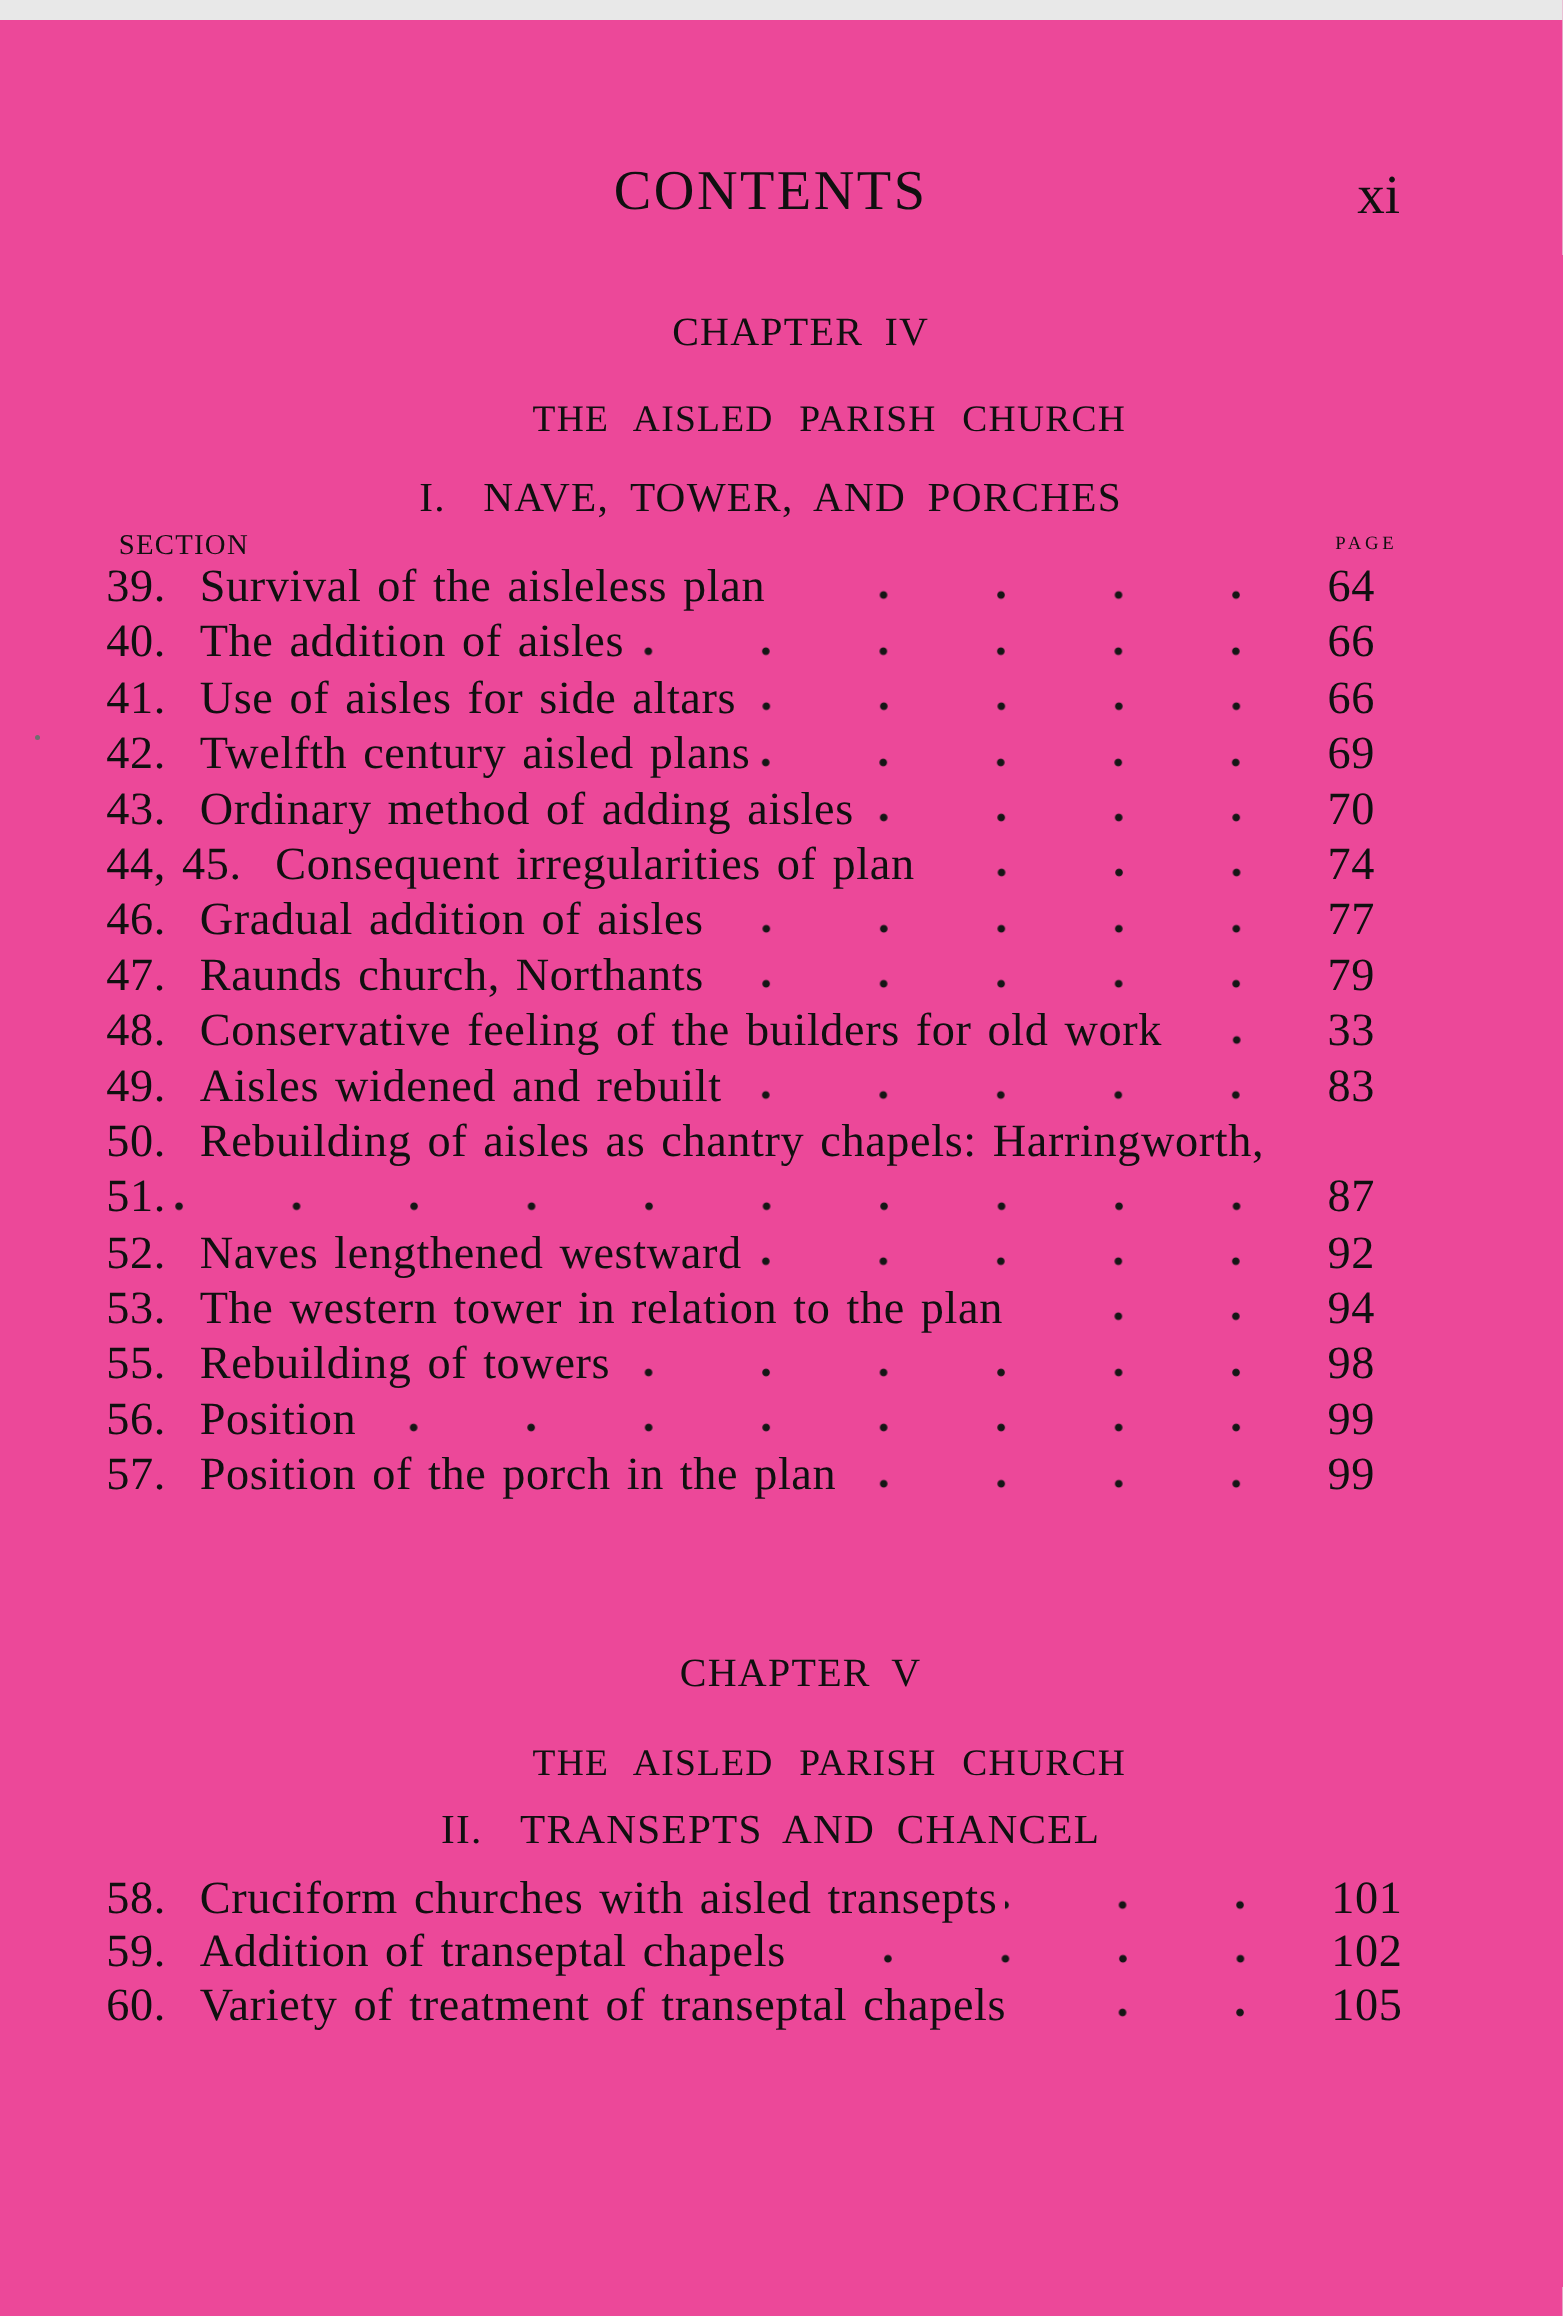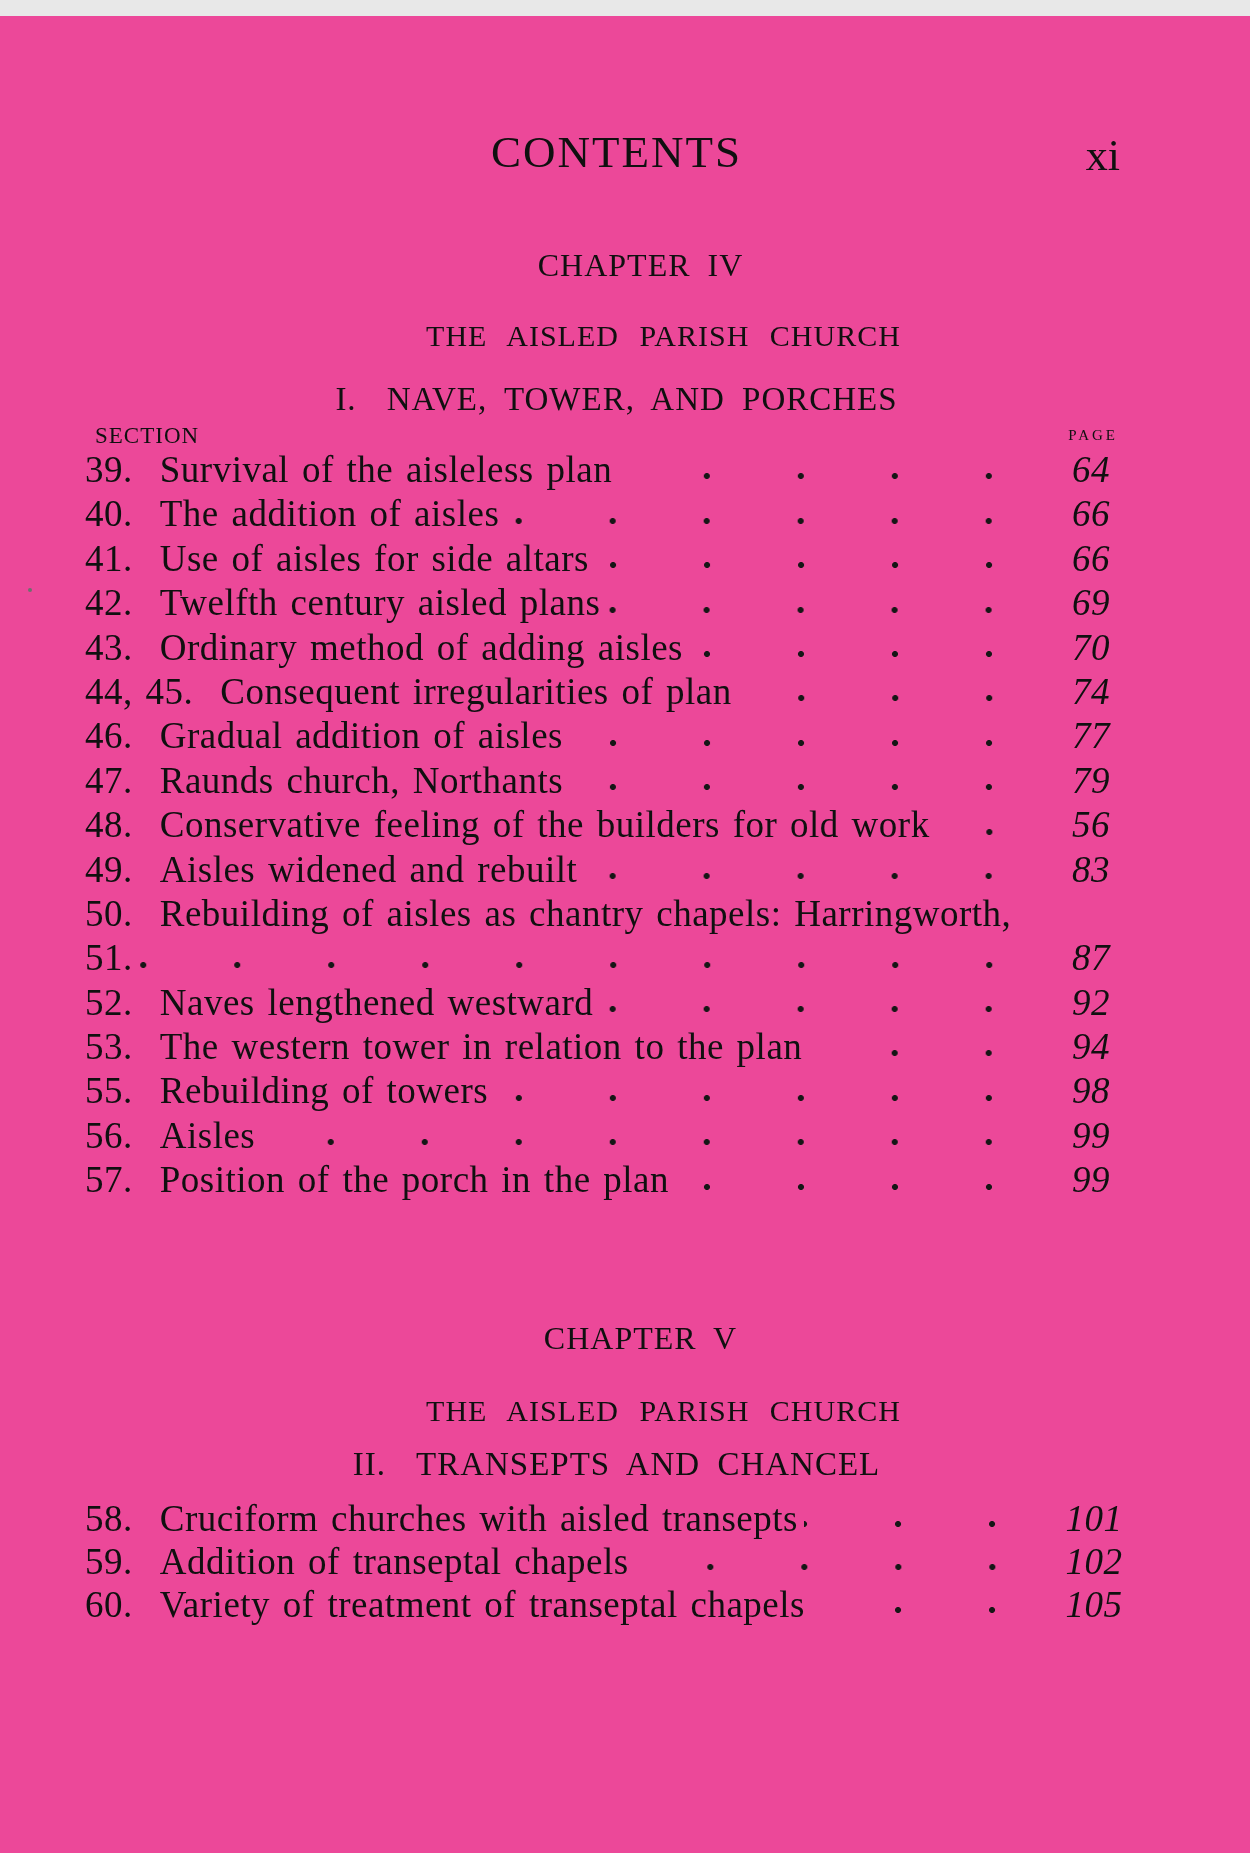--- a/index.html
+++ b/index.html
@@ -55,21 +55,21 @@
   .row .title { margin-left:27px; flex:0 0 auto; }
   .row .cont  { margin-left:125px; flex:0 0 auto; }
   .row .leader {
     flex:1 1 auto; align-self:stretch;
     background-image:radial-gradient(circle, #161616 2.6px, rgba(0,0,0,0) 3.4px);
     background-size:94px 10px;
     background-repeat:repeat-x;
     background-position:right 22px bottom 11px;
     margin-left:6px;
   }
-  .row .pg { min-width:58px; text-align:center; flex:0 0 auto; margin-left:4px;font-style:italic; }
+  .row .pg { min-width:58px; text-align:left; flex:0 0 auto; margin-left:4px; }
   .speck {
     position:absolute; left:28px; top:572px;
     width:4px; height:4px; background:#6f6f6f; border-radius:50%;
   }
 </style>
 </head>
 <body>
 
 <div id="page">
 
@@ -133,21 +133,21 @@
     <div class="row">
       <span class="num">47.</span>
       <span class="title">Raunds church, Northants</span>
       <span class="leader"></span>
       <span class="pg">79</span>
     </div>
     <div class="row">
       <span class="num">48.</span>
       <span class="title">Conservative feeling of the builders for old work</span>
       <span class="leader"></span>
-      <span class="pg">56</span>
+      <span class="pg">33</span>
     </div>
     <div class="row">
       <span class="num">49.</span>
       <span class="title">Aisles widened and rebuilt</span>
       <span class="leader"></span>
       <span class="pg">83</span>
     </div>
     <div class="row">
       <span class="num">50.</span>
       <span class="title">Rebuilding of aisles as chantry chapels: Harringworth,</span>
@@ -170,21 +170,21 @@
       <span class="pg">94</span>
     </div>
     <div class="row">
       <span class="num">55.</span>
       <span class="title">Rebuilding of towers</span>
       <span class="leader"></span>
       <span class="pg">98</span>
     </div>
     <div class="row">
       <span class="num">56.</span>
-      <span class="title">Aisles</span>
+      <span class="title">Position</span>
       <span class="leader"></span>
       <span class="pg">99</span>
     </div>
     <div class="row">
       <span class="num">57.</span>
       <span class="title">Position of the porch in the plan</span>
       <span class="leader"></span>
       <span class="pg">99</span>
     </div>
   </div>

